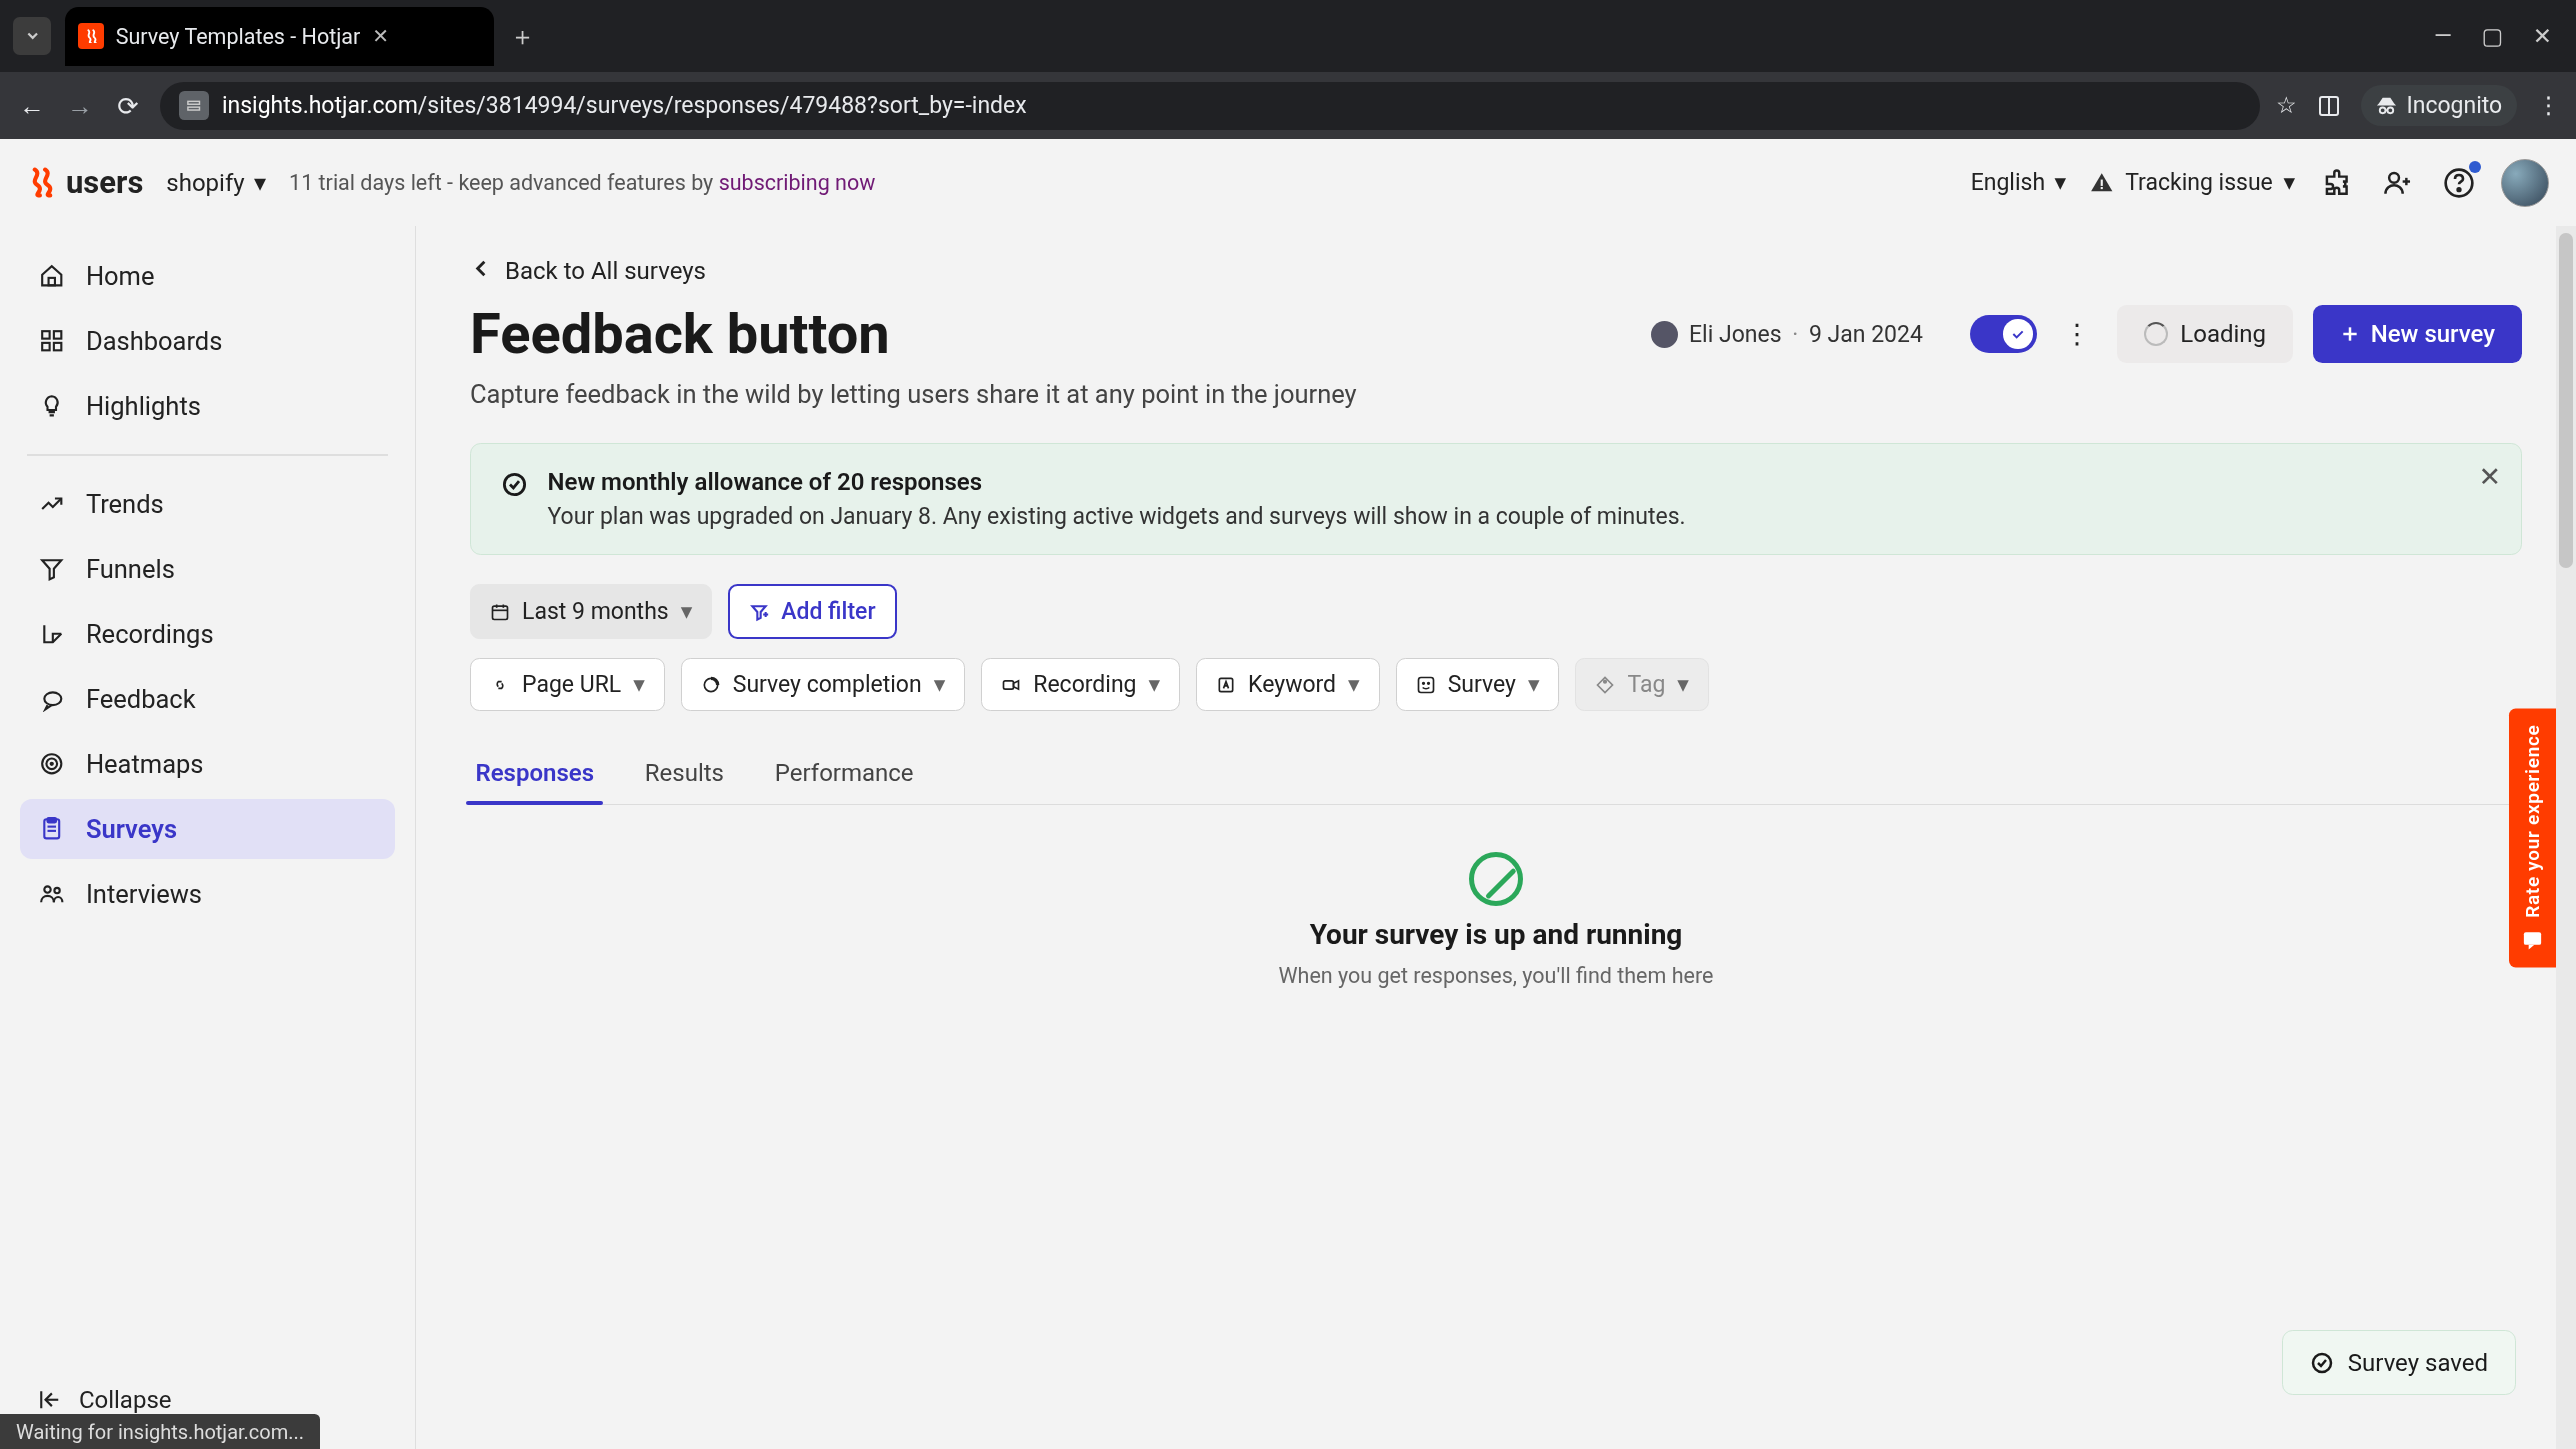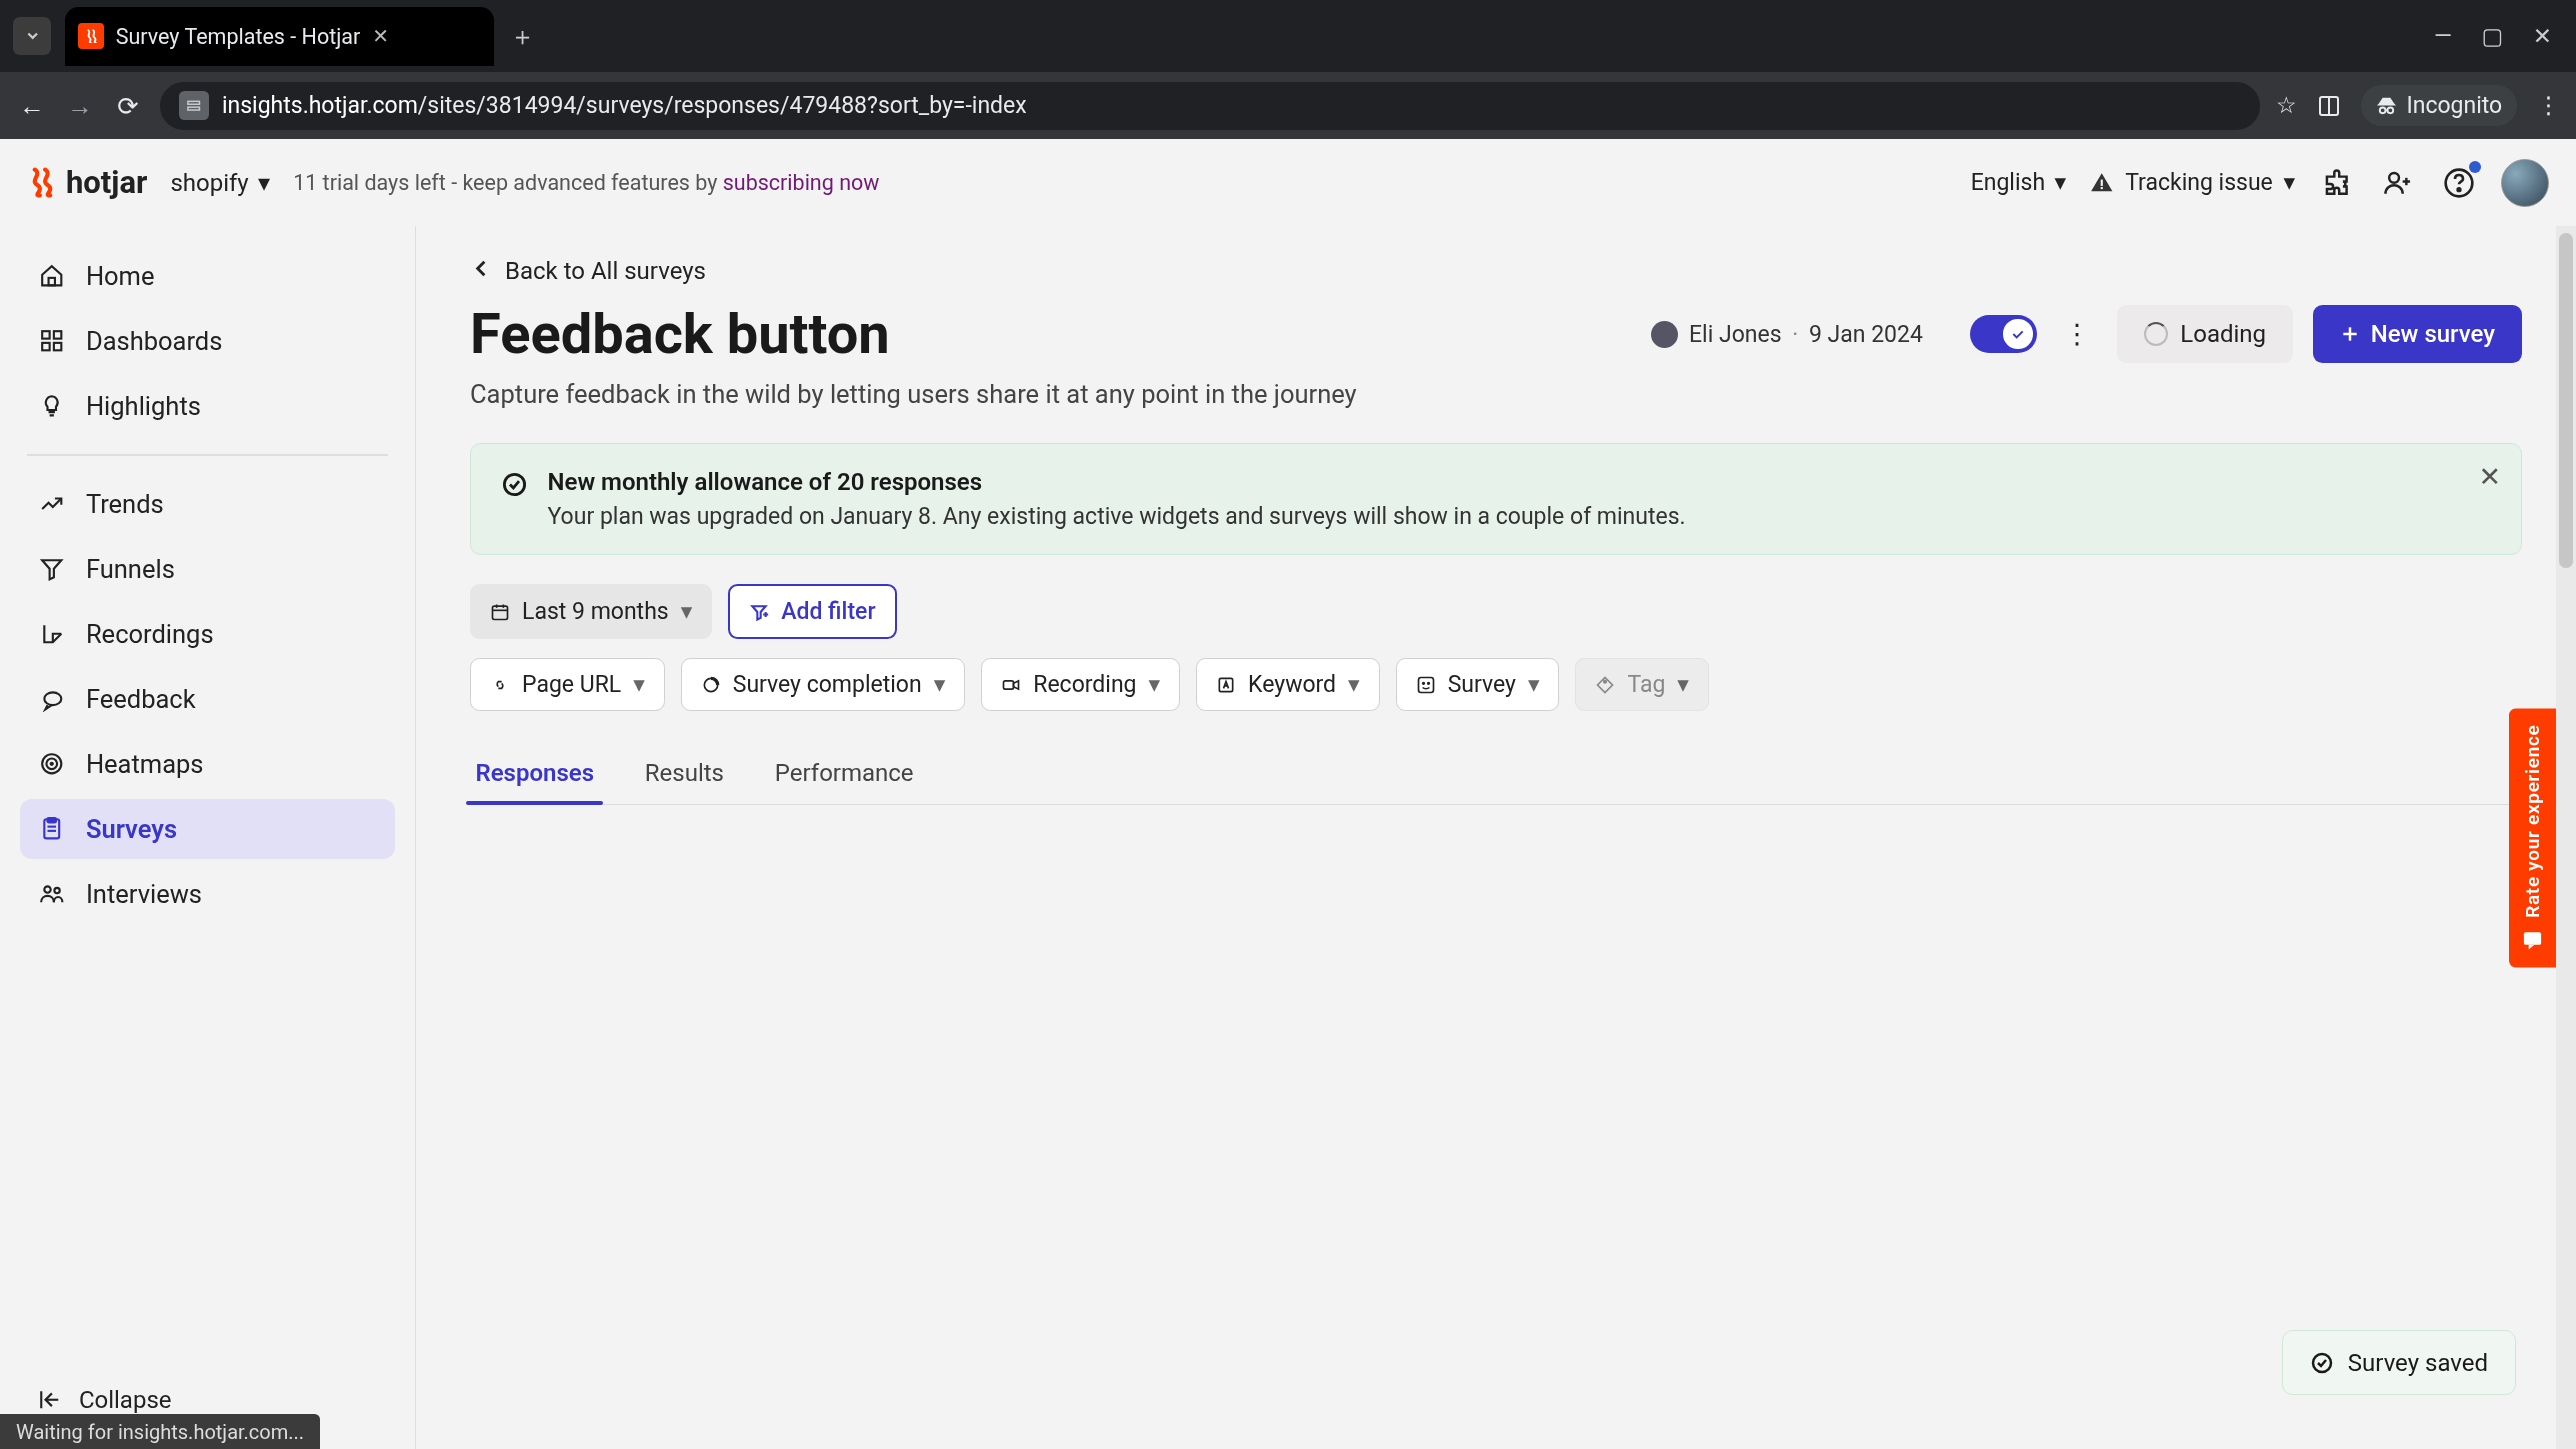--- a/index.html
+++ b/index.html
@@ -195,21 +195,21 @@
   <div class="app">
 
     <div class="app-top">
       <div class="logo">
         <span class="mark">
           <svg width="31" height="31" viewBox="0 0 24 24">
                 <path d="M6 2 C12 6 2 10 8 14 C14 18 4 22 10 22" stroke="#ff3c00" stroke-width="3.2" fill="none" stroke-linecap="round"></path>
                 <path d="M14 2 C20 6 10 10 16 14 C22 18 12 22 18 22" stroke="#ff3c00" stroke-width="3.2" fill="none" stroke-linecap="round"></path>
               </svg>
         </span>
-        <span>hotjar</span>
+        <span>users</span>
       </div>
       <div class="site-dd">
         <span>shopify</span>
         <span>▾</span>
       </div>
       <div class="trial">
         <span>11 trial days left - keep advanced features by </span><a>subscribing now</a>
       </div>
       <div class="spacer"></div>
       <div class="lang-dd">
@@ -510,20 +510,25 @@
             <span class="caret">▾</span>
           </div>
         </div>
 
         <div class="tabsrow">
           <div class="tabbtn active"><span>Responses</span></div>
           <div class="tabbtn"><span>Results</span></div>
           <div class="tabbtn"><span>Performance</span></div>
         </div>
 
+        <div class="empty">
+          <div class="circ"></div>
+          <div class="et1">Your survey is up and running</div>
+          <div class="et2">When you get responses, you'll find them here</div>
+        </div>
 
         <div class="toast">
           <span>
                 <svg width="24" height="24" viewBox="0 0 24 24" fill="none" stroke="#1a1a1a" stroke-width="2.5">
                   <circle cx="12" cy="12" r="9"></circle>
                   <polyline points="8 12 11 15 16 9"></polyline>
                 </svg>
               </span>
           <span>Survey saved</span>
         </div>

